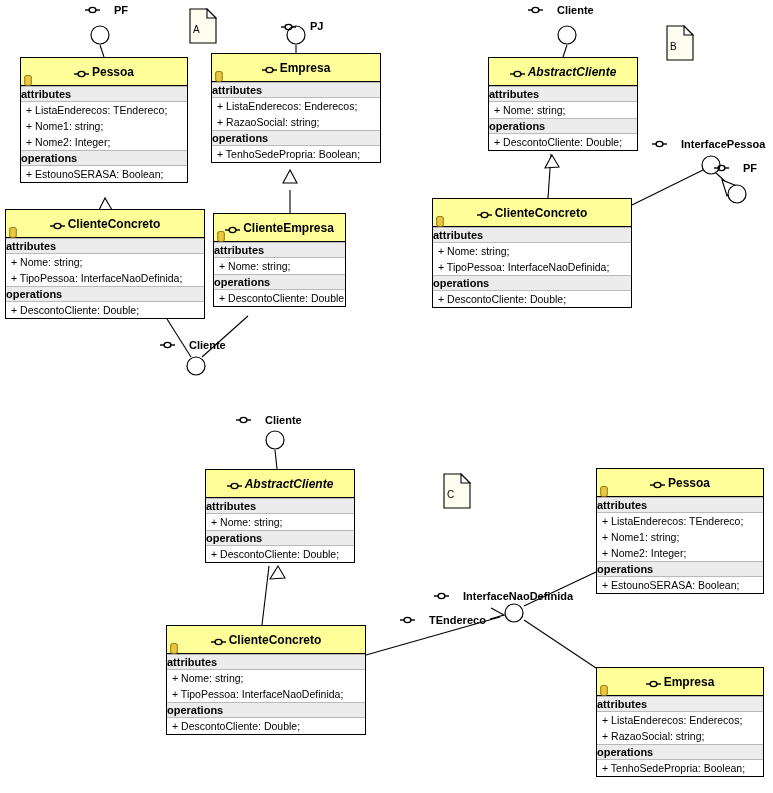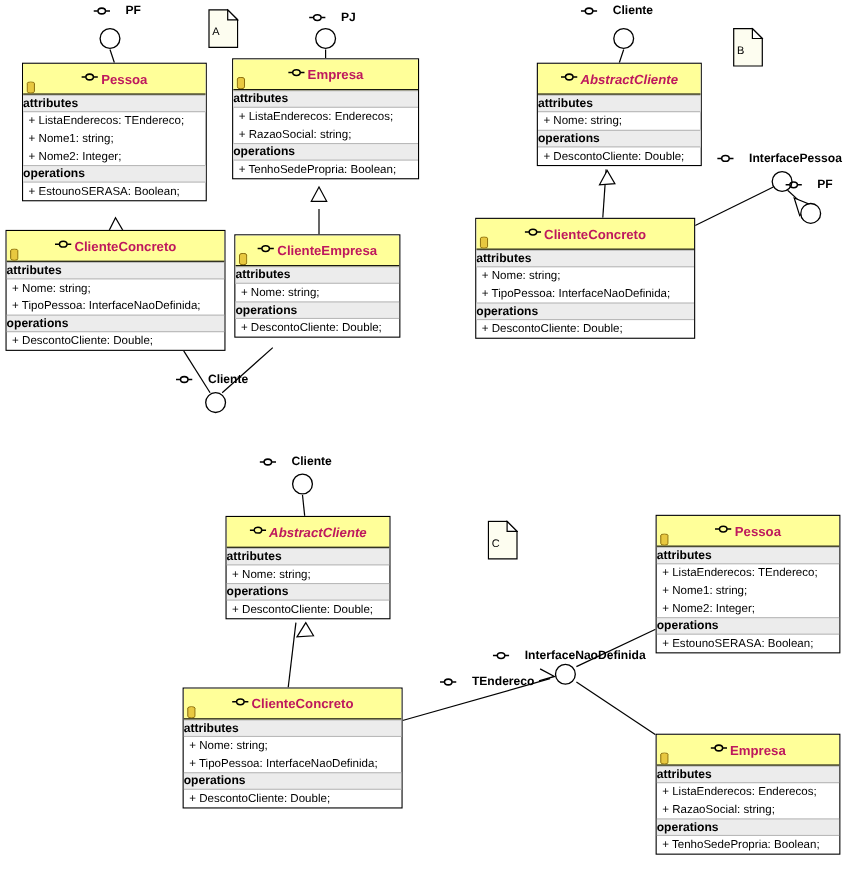--- a/index.html
+++ b/index.html
@@ -21,22 +21,22 @@
   }
   .uclass .hdr{
     background:#ffff99;
     border-bottom:1px solid #000;
     position:relative;
     height:28px;
     display:flex;align-items:center;justify-content:center;
     box-sizing:border-box;
   }
   .uclass .hdr .title{
-    font-size:12px;font-weight:bold;color:#be185d;
-    white-space:nowrap;display:flex;align-items:flex-start;gap:3px;
+    font-size:12px;font-weight:bold;color:#000000;
+    white-space:nowrap;display:flex;align-items:flex-end;gap:3px;
   }
   .uclass.abstract .hdr .title{font-style:italic;}
   .cyl{
     position:absolute;left:3px;bottom:2px;width:8px;height:11px;
   }
   .band{
     background:#ececec;
     border-top:1px solid #b9b9b9;
     border-bottom:1px solid #b9b9b9;
     font-size:11px;font-weight:bold;color:#000;
@@ -198,21 +198,21 @@
             </svg>
             <span>ClienteConcreto</span>
           </span>
         </div>
         <div class="band">attributes</div>
         <div class="row">+ Nome: string;</div>
         <div class="row">+ TipoPessoa: InterfaceNaoDefinida;</div>
         <div class="band">operations</div>
         <div class="row">+ DescontoCliente: Double;</div>
       </div>
-      <div class="uclass" style="left: 213px; top: 213px; width: 151px;">
+      <div class="uclass" style="left: 213px; top: 213px; width: 133px;">
         <div class="hdr">
           <span class="cyl"><svg width="8" height="11" viewBox="0 0 8 11" aria-hidden="true">
               <ellipse cx="4" cy="2" rx="3.3" ry="1.7" fill="#e8c840" stroke="#7a5c00" stroke-width="0.8"></ellipse>
               <path d="M0.7 2 L0.7 9 A3.3 1.7 0 0 0 7.3 9 L7.3 2" fill="#e8c840" stroke="#7a5c00" stroke-width="0.8"></path>
             </svg></span>
           <span class="title">
             <svg class="lg" width="15" height="10" viewBox="0 0 15 10" aria-hidden="true">
               <line x1="0" y1="5" x2="4" y2="5" stroke="#000" stroke-width="1.4"></line>
               <ellipse cx="7.5" cy="5" rx="3.4" ry="2.6" fill="none" stroke="#000" stroke-width="1.4"></ellipse>
               <line x1="11" y1="5" x2="15" y2="5" stroke="#000" stroke-width="1.4"></line>
@@ -327,21 +327,21 @@
         <div class="row">+ TenhoSedePropria: Boolean;</div>
       </div>
       <div class="lolli" style="left: 85px; top: 4px;">
         <svg class="lg" width="15" height="10" viewBox="0 0 15 10" aria-hidden="true">
           <line x1="0" y1="5" x2="4" y2="5" stroke="#000" stroke-width="1.4"></line>
           <ellipse cx="7.5" cy="5" rx="3.4" ry="2.6" fill="none" stroke="#000" stroke-width="1.4"></ellipse>
           <line x1="11" y1="5" x2="15" y2="5" stroke="#000" stroke-width="1.4"></line>
         </svg>
         <span>PF</span>
       </div>
-      <div class="lolli" style="left: 281px; top: 10px;">
+      <div class="lolli" style="left: 281px; top: 20px; align-items: flex-end;">
         <svg class="lg" width="15" height="10" viewBox="0 0 15 10" aria-hidden="true">
           <line x1="0" y1="5" x2="4" y2="5" stroke="#000" stroke-width="1.4"></line>
           <ellipse cx="7.5" cy="5" rx="3.4" ry="2.6" fill="none" stroke="#000" stroke-width="1.4"></ellipse>
           <line x1="11" y1="5" x2="15" y2="5" stroke="#000" stroke-width="1.4"></line>
         </svg>
         <span>PJ</span>
       </div>
       <div class="lolli" style="left: 528px; top: 4px;">
         <svg class="lg" width="15" height="10" viewBox="0 0 15 10" aria-hidden="true">
           <line x1="0" y1="5" x2="4" y2="5" stroke="#000" stroke-width="1.4"></line>
@@ -383,21 +383,21 @@
         <span>Cliente</span>
       </div>
       <div class="lolli" style="left: 400px; top: 614px;">
         <svg class="lg" width="15" height="10" viewBox="0 0 15 10" aria-hidden="true">
           <line x1="0" y1="5" x2="4" y2="5" stroke="#000" stroke-width="1.4"></line>
           <ellipse cx="7.5" cy="5" rx="3.4" ry="2.6" fill="none" stroke="#000" stroke-width="1.4"></ellipse>
           <line x1="11" y1="5" x2="15" y2="5" stroke="#000" stroke-width="1.4"></line>
         </svg>
         <span>TEndereco</span>
       </div>
-      <div class="lolli" style="left: 448px; top: 590px;">
+      <div class="lolli" style="left: 434px; top: 590px;">
         <svg class="lg" width="15" height="10" viewBox="0 0 15 10" aria-hidden="true">
           <line x1="0" y1="5" x2="4" y2="5" stroke="#000" stroke-width="1.4"></line>
           <ellipse cx="7.5" cy="5" rx="3.4" ry="2.6" fill="none" stroke="#000" stroke-width="1.4"></ellipse>
           <line x1="11" y1="5" x2="15" y2="5" stroke="#000" stroke-width="1.4"></line>
         </svg>
         <span>InterfaceNaoDefinida</span>
       </div>
       <div class="note" style="left: 189px; top: 8px;"><svg width="28" height="36" viewBox="0 0 28 36" aria-hidden="true">
           <path d="M1 1 H18 L27 10 V35 H1 Z" fill="#fdfdf0" stroke="#000" stroke-width="1.1"></path>
           <path d="M18 1 L18 10 L27 10 Z" fill="#ffffff" stroke="#000" stroke-width="1.1"></path>

